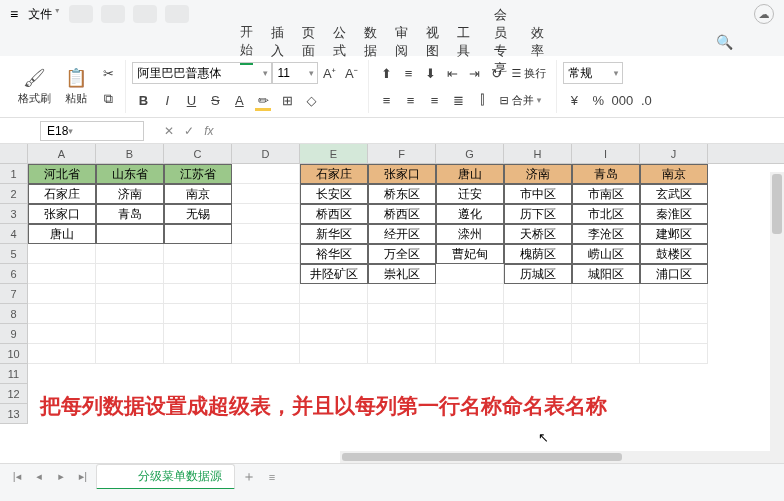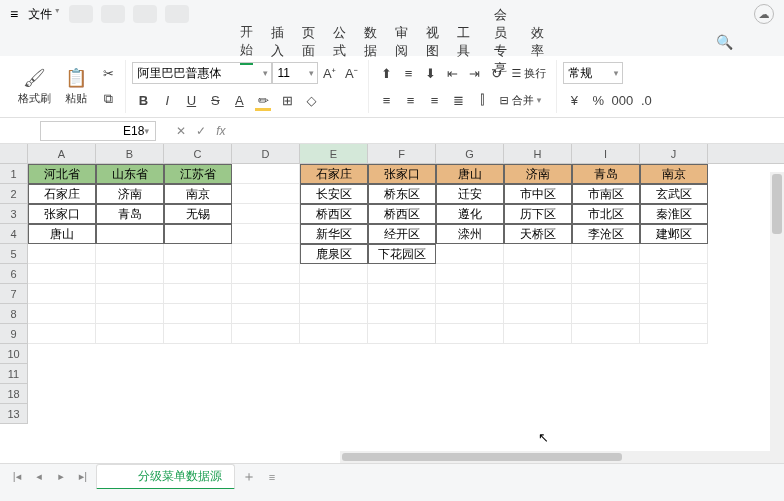--- a/index.html
+++ b/index.html
@@ -34,21 +34,21 @@
 .size-select { width: 46px; display: flex; align-items: center; justify-content: space-between; }
 .format-select { width: 60px; display: flex; align-items: center; justify-content: space-between; }
 .ribbon .mini-btn { width: 22px; height: 22px; display: flex; align-items: center; justify-content: center; font-size: 13px; color: #444; cursor: pointer; border: 1px solid transparent; }
 .ribbon .row2 { display: flex; gap: 2px; margin-top: 4px; }
 .underline-a { text-decoration: underline; color: #c00; }
 .fill-icon { position: relative; }
 .fill-icon::after { content:''; position:absolute; bottom:-1px; left:2px; right:2px; height:3px; background:#f7c948; }
 
 
 .namebox-row { height: 26px; background: #fff; display: flex; align-items: center; border-bottom: 1px solid #e0e0e0; }
-.namebox { width: 116px; height: 20px; margin-left: 40px; border: 1px solid #ccc; display: flex; align-items: center; padding: 0 6px; font-size: 12px; justify-content: flex-end; }
+.namebox { width: 104px; height: 20px; margin-left: 40px; border: 1px solid #ccc; display: flex; align-items: center; padding: 0 6px; font-size: 12px; justify-content: flex-start; }
 .fx-area { display: flex; align-items: center; gap: 10px; margin-left: 20px; color: #888; font-size: 12px; }
 .fx-area .fx { font-style: italic; }
 
 
 .grid-wrap { position: relative; background: #fff; height: 330px; overflow: hidden; }
 .col-headers { display: flex; height: 20px; background: #e9eaeb; border-bottom: 1px solid #ccc; }
 .corner { width: 28px; border-right: 1px solid #ccc; background: #e9eaeb; }
 .colh { width: 68px; text-align: center; font-size: 11px; color: #555; border-right: 1px solid #ccc; line-height: 20px; }
 .grid-body { display: flex; }
 .row-headers { width: 28px; background: #e9eaeb; }
@@ -231,21 +231,21 @@
         <div class="rowh">2</div>
         <div class="rowh">3</div>
         <div class="rowh">4</div>
         <div class="rowh">5</div>
         <div class="rowh">6</div>
         <div class="rowh">7</div>
         <div class="rowh">8</div>
         <div class="rowh">9</div>
         <div class="rowh">10</div>
         <div class="rowh">11</div>
-        <div class="rowh">18</div>
+        <div class="rowh">12</div>
         <div class="rowh">13</div>
       </div>
     <div class="cells" id="cells">
         <div class="cellrow">
           <div class="cell hd-green">河北省</div>
           <div class="cell hd-green">山东省</div>
           <div class="cell hd-green">江苏省</div>
           <div class="cell "></div>
           <div class="cell hd-orange">石家庄</div>
           <div class="cell hd-orange">张家口</div>
@@ -288,77 +288,90 @@
           <div class="cell bordered">滦州</div>
           <div class="cell bordered">天桥区</div>
           <div class="cell bordered">李沧区</div>
           <div class="cell bordered">建邺区</div>
         </div>
         <div class="cellrow">
           <div class="cell "></div>
           <div class="cell "></div>
           <div class="cell "></div>
           <div class="cell "></div>
-          <div class="cell bordered">鹿泉区</div>
-          <div class="cell bordered">下花园区</div>
-          <div class="cell "></div>
-          <div class="cell "></div>
-          <div class="cell "></div>
-          <div class="cell "></div>
-        </div>
-        <div class="cellrow">
-          <div class="cell "></div>
-          <div class="cell "></div>
-          <div class="cell "></div>
-          <div class="cell "></div>
-          <div class="cell "></div>
-          <div class="cell "></div>
-          <div class="cell "></div>
-          <div class="cell "></div>
-          <div class="cell "></div>
-          <div class="cell "></div>
-        </div>
-        <div class="cellrow">
-          <div class="cell "></div>
-          <div class="cell "></div>
-          <div class="cell "></div>
-          <div class="cell "></div>
-          <div class="cell "></div>
-          <div class="cell "></div>
-          <div class="cell "></div>
-          <div class="cell "></div>
-          <div class="cell "></div>
-          <div class="cell "></div>
-        </div>
-        <div class="cellrow">
-          <div class="cell "></div>
-          <div class="cell "></div>
-          <div class="cell "></div>
-          <div class="cell "></div>
-          <div class="cell "></div>
-          <div class="cell "></div>
-          <div class="cell "></div>
-          <div class="cell "></div>
-          <div class="cell "></div>
-          <div class="cell "></div>
-        </div>
-        <div class="cellrow">
-          <div class="cell "></div>
-          <div class="cell "></div>
-          <div class="cell "></div>
-          <div class="cell "></div>
-          <div class="cell "></div>
-          <div class="cell "></div>
-          <div class="cell "></div>
-          <div class="cell "></div>
-          <div class="cell "></div>
-          <div class="cell "></div>
-        </div>
-      </div>
-  </div>
+          <div class="cell bordered">裕华区</div>
+          <div class="cell bordered">万全区</div>
+          <div class="cell bordered">曹妃甸</div>
+          <div class="cell bordered">槐荫区</div>
+          <div class="cell bordered">崂山区</div>
+          <div class="cell bordered">鼓楼区</div>
+        </div>
+        <div class="cellrow">
+          <div class="cell "></div>
+          <div class="cell "></div>
+          <div class="cell "></div>
+          <div class="cell "></div>
+          <div class="cell bordered">井陉矿区</div>
+          <div class="cell bordered">崇礼区</div>
+          <div class="cell "></div>
+          <div class="cell bordered">历城区</div>
+          <div class="cell bordered">城阳区</div>
+          <div class="cell bordered">浦口区</div>
+        </div>
+        <div class="cellrow">
+          <div class="cell "></div>
+          <div class="cell "></div>
+          <div class="cell "></div>
+          <div class="cell "></div>
+          <div class="cell "></div>
+          <div class="cell "></div>
+          <div class="cell "></div>
+          <div class="cell "></div>
+          <div class="cell "></div>
+          <div class="cell "></div>
+        </div>
+        <div class="cellrow">
+          <div class="cell "></div>
+          <div class="cell "></div>
+          <div class="cell "></div>
+          <div class="cell "></div>
+          <div class="cell "></div>
+          <div class="cell "></div>
+          <div class="cell "></div>
+          <div class="cell "></div>
+          <div class="cell "></div>
+          <div class="cell "></div>
+        </div>
+        <div class="cellrow">
+          <div class="cell "></div>
+          <div class="cell "></div>
+          <div class="cell "></div>
+          <div class="cell "></div>
+          <div class="cell "></div>
+          <div class="cell "></div>
+          <div class="cell "></div>
+          <div class="cell "></div>
+          <div class="cell "></div>
+          <div class="cell "></div>
+        </div>
+        <div class="cellrow">
+          <div class="cell "></div>
+          <div class="cell "></div>
+          <div class="cell "></div>
+          <div class="cell "></div>
+          <div class="cell "></div>
+          <div class="cell "></div>
+          <div class="cell "></div>
+          <div class="cell "></div>
+          <div class="cell "></div>
+          <div class="cell "></div>
+        </div>
+      </div>
+  </div>
+  <div class="annotation">把每列数据设置成超级表，并且以每列第一行名称命名表名称</div>
   <span class="cursor-indicator">↖</span>
 </div>
 
 <div class="vscroll">
     <div class="thumb"></div>
   </div>
 <div class="hscroll">
     <div class="thumb"></div>
   </div>
 

